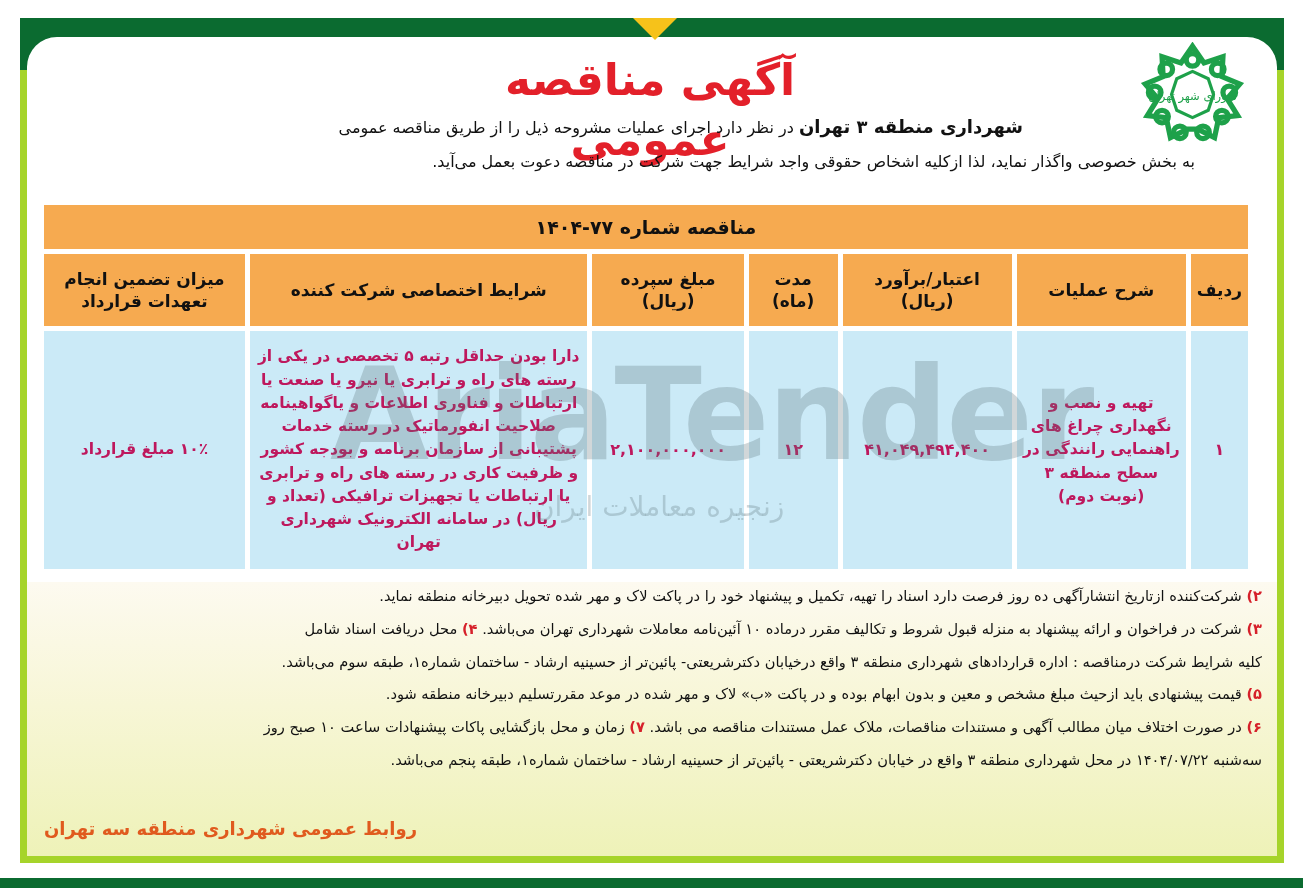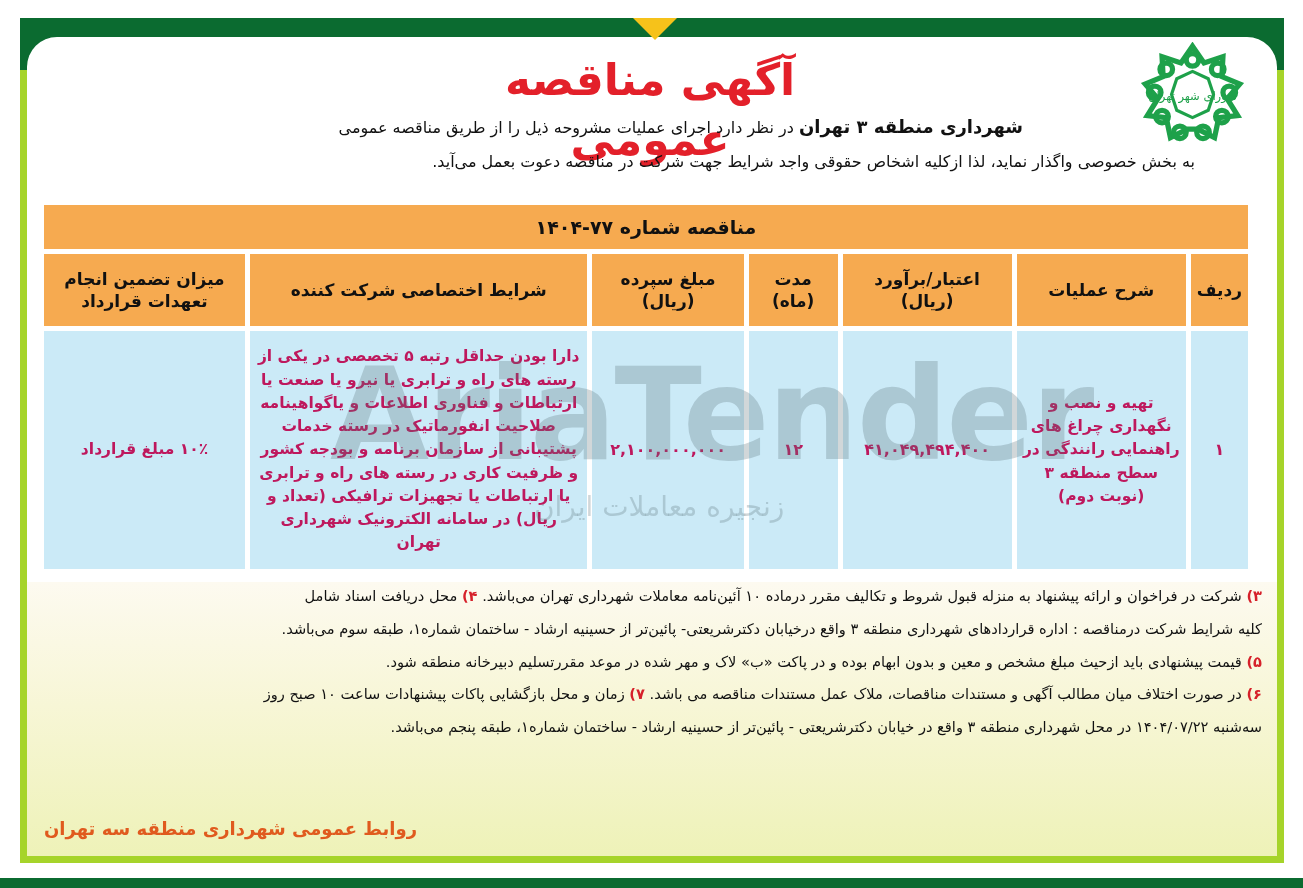--- a/index.html
+++ b/index.html
@@ -156,20 +156,21 @@
   </tr>
 </tbody>
   </table>
 
 <div class="watermark">
   <div class="wm-main">AriaTender</div>
   <div class="wm-sub">زنجیره معاملات ایران</div>
 </div>
 
 <div class="conditions">
+  <span class="cond-line"><span class="n">۲)</span><span> شرکت‌کننده ازتاریخ انتشارآگهی ده روز فرصت دارد اسناد را تهیه، تکمیل و پیشنهاد خود را در پاکت لاک و مهر شده تحویل دبیرخانه منطقه نماید.</span></span>
   <span class="cond-line"><span class="n">۳)</span><span> شرکت در فراخوان و ارائه پیشنهاد به منزله قبول شروط و تکالیف مقرر درماده ۱۰ آئین‌نامه معاملات شهرداری تهران می‌باشد. </span><span class="n">۴)</span><span> محل دریافت اسناد شامل</span></span>
   <span class="cond-line"><span>کلیه شرایط شرکت درمناقصه : اداره قراردادهای شهرداری منطقه ۳ واقع درخیابان دکترشریعتی- پائین‌تر از حسینیه ارشاد - ساختمان شماره۱، طبقه سوم می‌باشد.</span></span>
   <span class="cond-line"><span class="n">۵)</span><span> قیمت پیشنهادی باید ازحیث مبلغ مشخص و معین و بدون ابهام بوده و در پاکت «ب» لاک و مهر شده در موعد مقررتسلیم دبیرخانه منطقه شود.</span></span>
   <span class="cond-line"><span class="n">۶)</span><span> در صورت اختلاف میان مطالب آگهی و مستندات مناقصات، ملاک عمل مستندات مناقصه می باشد. </span><span class="n">۷)</span><span> زمان و محل بازگشایی پاکات پیشنهادات ساعت ۱۰ صبح روز</span></span>
   <span class="cond-line"><span>سه‌شنبه ۱۴۰۴/۰۷/۲۲ در محل شهرداری منطقه ۳ واقع در خیابان دکترشریعتی - پائین‌تر از حسینیه ارشاد - ساختمان شماره۱، طبقه پنجم می‌باشد.</span></span>
 </div>
 
 <div class="signature">روابط عمومی شهرداری منطقه سه تهران</div>
 
 </body></html>

